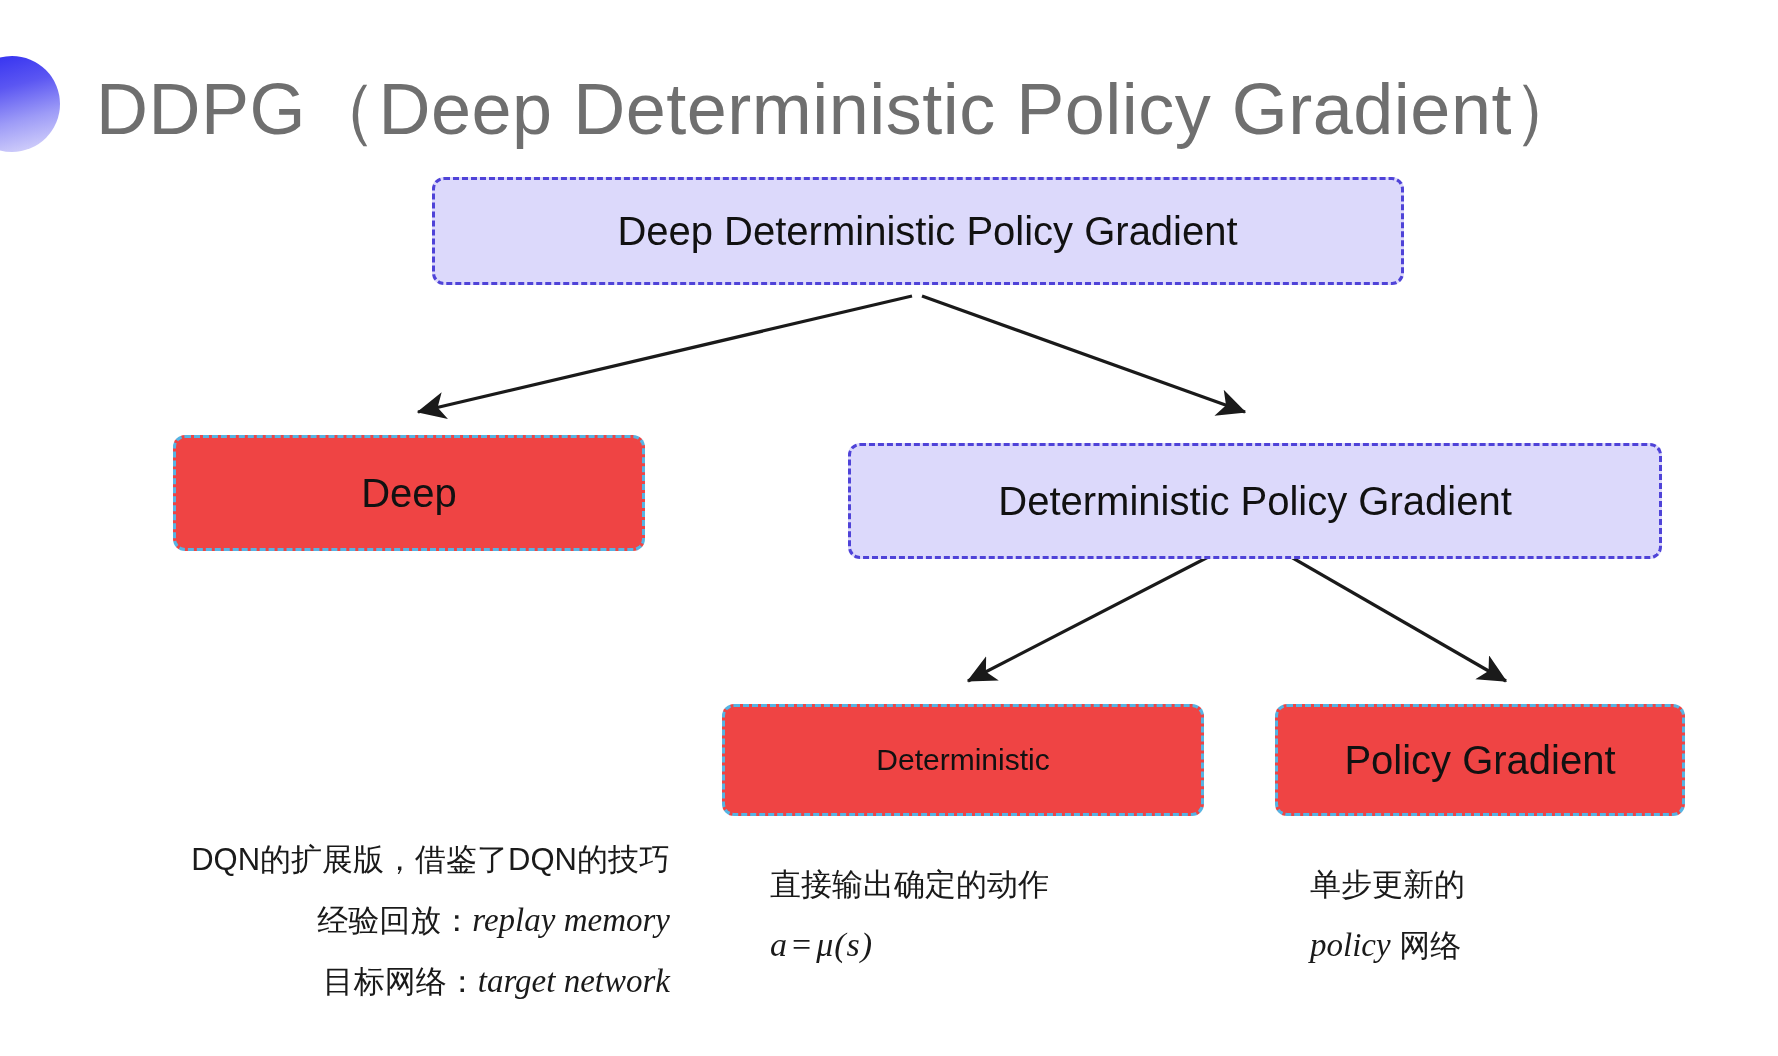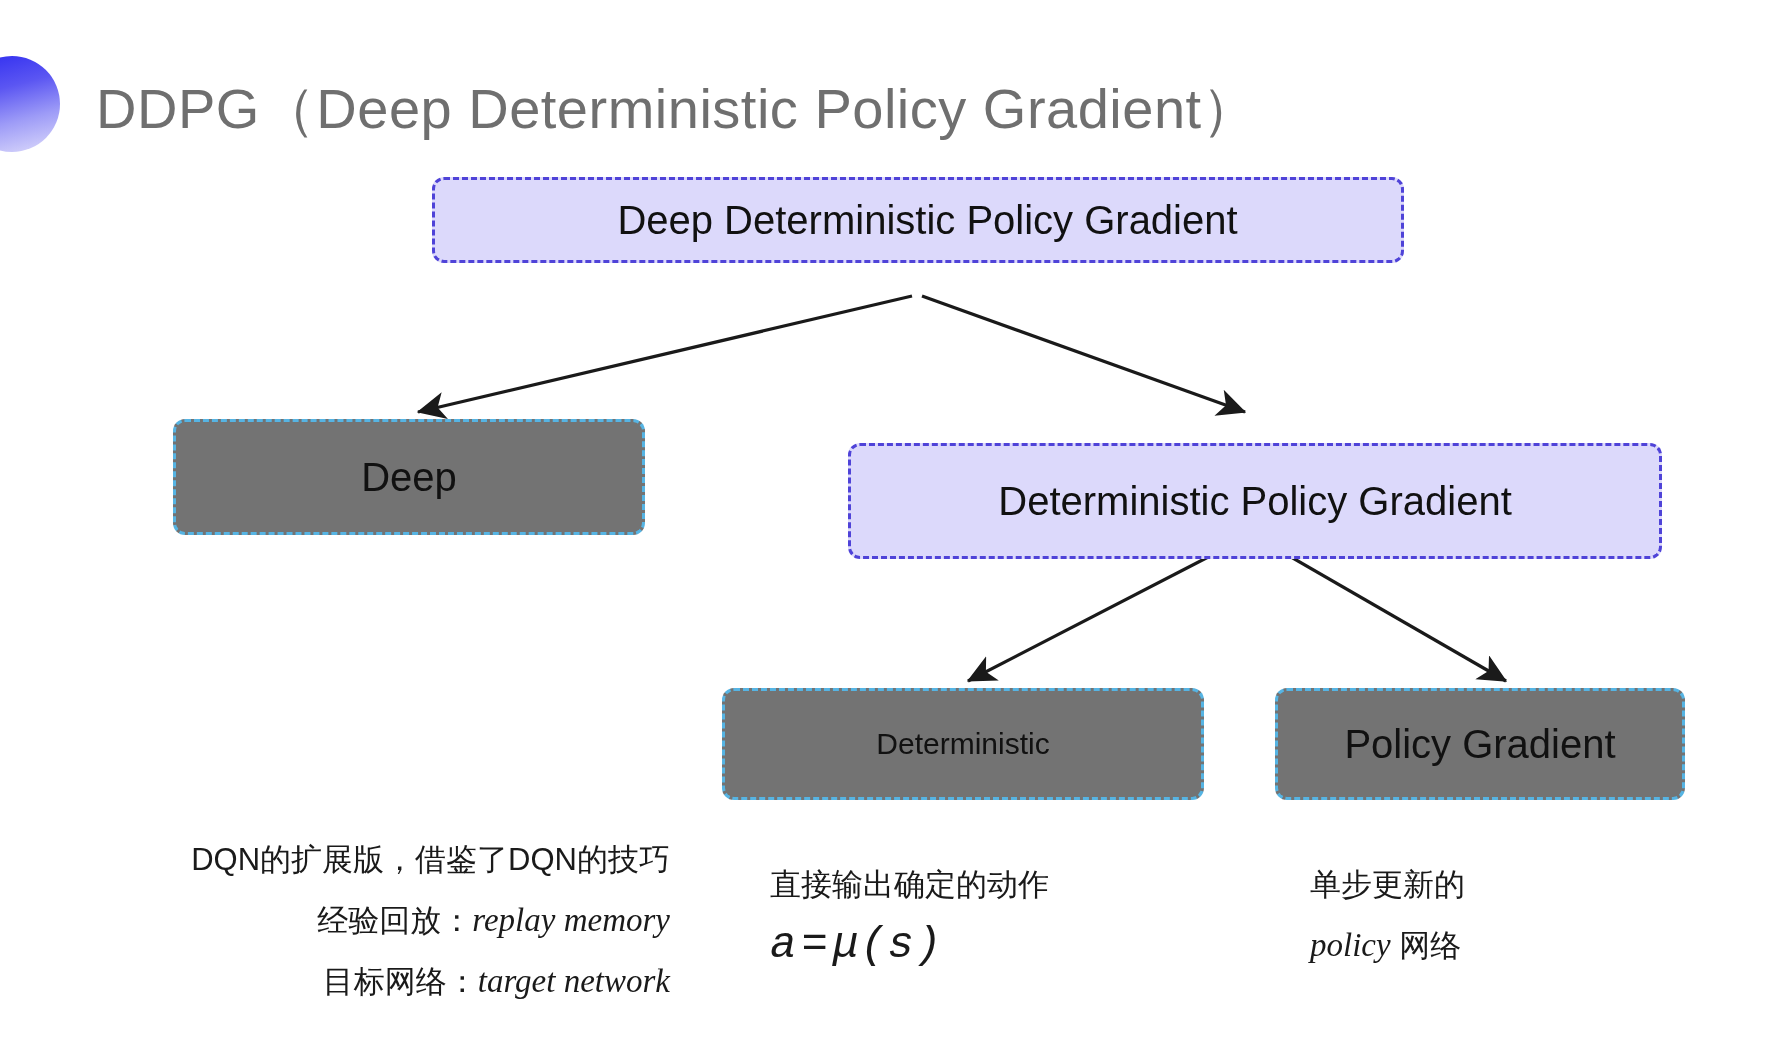--- a/index.html
+++ b/index.html
@@ -27,21 +27,21 @@
     height: 96px;
     border-radius: 50%;
     background: linear-gradient(165deg, #2d2bf0 0%, #5b56f2 35%, #9d9bf7 65%, #dedcfb 100%);
   }
 
   
   #title {
     position: absolute;
     left: 96px;
     top: 78px;
-    font-size: 56px;
+    font-size: 72px;
     line-height: 62px;
     color: #6f6f6f;
     letter-spacing: 0.5px;
     white-space: nowrap;
     font-weight: 400;
   }
 
   
   .node {
     position: absolute;
@@ -52,33 +52,34 @@
     border-radius: 12px;
     text-align: center;
     color: #111111;
     font-weight: 400;
   }
   .node-purple {
     background: #dcd9fb;
     border: 3px dashed #4f43d8;
   }
   .node-cyan {
-    background: #737373;
+    background: #ef4444;
     border: 3px dashed #56b4e3;
+    margin-top: 16px;
   }
   .node .node-label {
     display: block;
     width: 100%;
     padding: 0 14px;
     box-sizing: border-box;
   }
 
   
   #node-root {
-    left: 432px;  top: 177px;  width: 972px; height: 86px;
+    left: 432px;  top: 177px;  width: 972px; height: 108px;
     font-size: 40px;
     padding-left: 19px;
   }
   #node-deep {
     left: 173px;  top: 419px;  width: 472px; height: 116px;
     font-size: 40px;
   }
   #node-dpg {
     left: 848px;  top: 443px;  width: 814px; height: 116px;
     font-size: 40px;
@@ -113,23 +114,23 @@
   .annot-left  { left: 150px; top: 830px; text-align: right; width: 520px; }
   .annot-mid   { left: 770px; top: 855px; text-align: left; width: 360px; }
   .annot-right { left: 1310px; top: 855px; text-align: left; width: 330px; }
 
   .mathit {
     font-family: "Liberation Serif", "DejaVu Serif", serif;
     font-style: italic;
     font-size: 33px;
   }
   .formula {
-    font-family: Liberation Mono, monospace;
+    font-family: Liberation Serif, serif;
     font-style: italic;
-    font-size: 44px;
+    font-size: 34px;
     letter-spacing: 1px;
   }
   .formula .op { font-style: normal; padding: 0 4px; }
 </style>
 </head>
 <body>
 
 <div id="slide">
 
   <div id="deco-halfcircle"></div>

